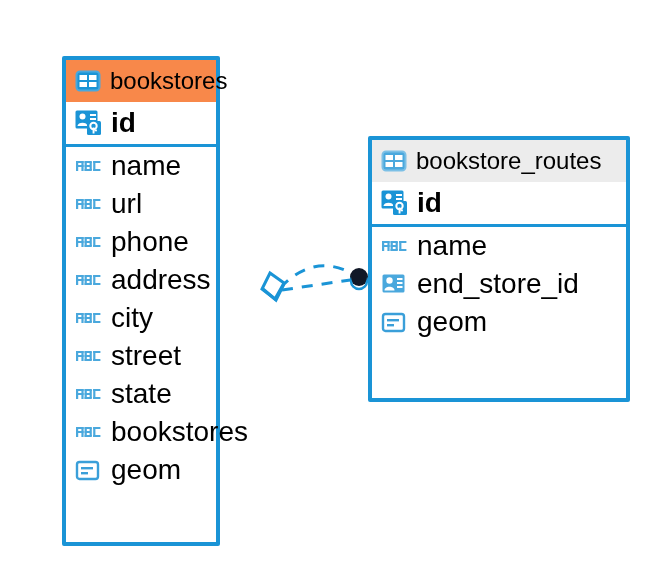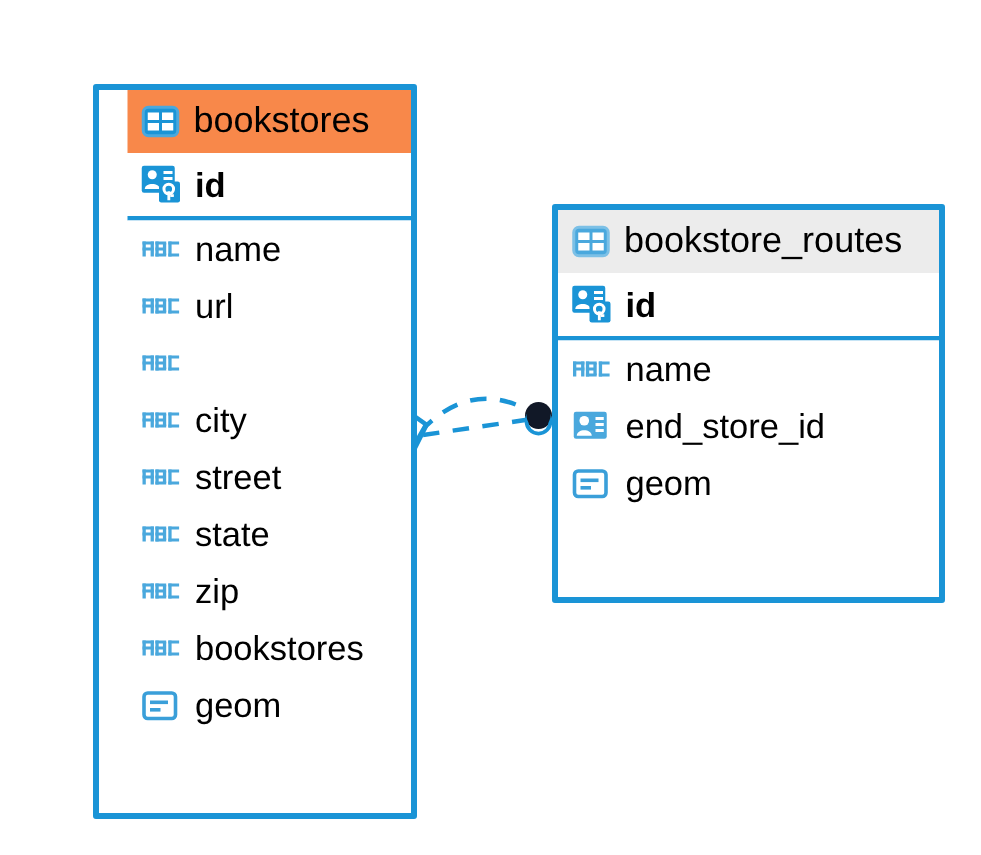--- a/index.html
+++ b/index.html
@@ -41,21 +41,21 @@
     display:flex;
     align-items:center;
     gap:9px;
     box-sizing:border-box;
     padding:0 8px 0 9px;
     height:38px;
     background:#ffffff;
   }
   .field.pk{height:45px;border-bottom:3px solid #1a94d6;}
   .field-label{
-    font-size:23px;
+    font-size:28px;
     color:#000000;
     line-height:1;
     white-space:nowrap;
   }
   .field.pk .field-label{font-weight:bold;}
 
   .icon{flex:0 0 auto;display:block;}
 
   
   #connector{position:absolute;left:0;top:0;width:654px;height:570px;pointer-events:none;}
@@ -74,21 +74,21 @@
     <g>
       <path d="M 270 273 L 284 283 L 275 299 L 262 289 Z" fill="#ffffff" stroke="#1a94d6" stroke-width="3" stroke-linejoin="miter"></path>
       <path d="M 263 289 L 276 300 L 284 284" fill="none" stroke="#1a94d6" stroke-width="3"></path>
     </g>
 
     <circle cx="359" cy="277" r="9" fill="#111827"></circle>
     <circle cx="359" cy="281" r="8" fill="none" stroke="#1a94d6" stroke-width="2.5"></circle>
     <circle cx="359" cy="277" r="8" fill="#111827"></circle>
   </svg>
 
-  <div class="entity" id="entity-0" style="left:62px; top:56px; width:216px; height:490px;padding-left:19px;">
+  <div class="entity" id="entity-0" style="left:62px; top:56px; width:158px; height:490px;">
 
     <div class="entity-header selected">
       <svg class="icon" width="26" height="22" viewBox="0 0 26 22">
         <rect x="1.5" y="1.5" width="23" height="19" rx="3.5" fill="#1a94d6" stroke="#4aa8dd" stroke-width="2"></rect>
         <rect x="4.5" y="5" width="7.5" height="5" fill="#ffffff"></rect>
         <rect x="14" y="5" width="7.5" height="5" fill="#ffffff"></rect>
         <rect x="4.5" y="12" width="7.5" height="5" fill="#ffffff"></rect>
         <rect x="14" y="12" width="7.5" height="5" fill="#ffffff"></rect>
       </svg>
       <span class="entity-title">bookstores</span>
@@ -161,20 +161,41 @@
             <rect x="9.6" y="8" width="7.2" height="2"></rect>
           <rect x="9.6" y="12" width="6.4" height="2"></rect>
             <rect x="9.6" y="16" width="7.2" height="2"></rect>
           <rect x="14.6" y="9" width="2.2" height="4"></rect>
             <rect x="14.6" y="13" width="2.2" height="4"></rect>
           <rect x="18.2" y="8" width="2.2" height="10"></rect>
             <rect x="18.2" y="8" width="7.2" height="2"></rect>
           <rect x="18.2" y="16" width="7.2" height="2"></rect>
         </g>
       </svg>
+      <span class="field-label">phone</span>
+    </div>
+    <div class="field">
+      <svg class="icon" width="27" height="26" viewBox="0 0 27 26">
+        <g fill="#4aa8dd">
+          <rect x="1" y="8" width="2.2" height="10"></rect>
+            <rect x="6.4" y="8" width="2.2" height="10"></rect>
+          <rect x="1" y="8" width="7.6" height="2"></rect>
+            <rect x="1" y="12" width="7.6" height="2"></rect>
+          <rect x="9.6" y="8" width="2.2" height="10"></rect>
+            <rect x="9.6" y="8" width="7.2" height="2"></rect>
+          <rect x="9.6" y="12" width="6.4" height="2"></rect>
+            <rect x="9.6" y="16" width="7.2" height="2"></rect>
+          <rect x="14.6" y="9" width="2.2" height="4"></rect>
+            <rect x="14.6" y="13" width="2.2" height="4"></rect>
+          <rect x="18.2" y="8" width="2.2" height="10"></rect>
+            <rect x="18.2" y="8" width="7.2" height="2"></rect>
+          <rect x="18.2" y="16" width="7.2" height="2"></rect>
+        </g>
+      </svg>
+      <span class="field-label">address</span>
     </div>
     <div class="field">
       <svg class="icon" width="27" height="26" viewBox="0 0 27 26">
         <g fill="#4aa8dd">
           <rect x="1" y="8" width="2.2" height="10"></rect>
             <rect x="6.4" y="8" width="2.2" height="10"></rect>
           <rect x="1" y="8" width="7.6" height="2"></rect>
             <rect x="1" y="12" width="7.6" height="2"></rect>
           <rect x="9.6" y="8" width="2.2" height="10"></rect>
             <rect x="9.6" y="8" width="7.2" height="2"></rect>
@@ -221,40 +242,20 @@
           <rect x="9.6" y="12" width="6.4" height="2"></rect>
             <rect x="9.6" y="16" width="7.2" height="2"></rect>
           <rect x="14.6" y="9" width="2.2" height="4"></rect>
             <rect x="14.6" y="13" width="2.2" height="4"></rect>
           <rect x="18.2" y="8" width="2.2" height="10"></rect>
             <rect x="18.2" y="8" width="7.2" height="2"></rect>
           <rect x="18.2" y="16" width="7.2" height="2"></rect>
         </g>
       </svg>
       <span class="field-label">state</span>
-    </div>
-    <div class="field">
-      <svg class="icon" width="27" height="26" viewBox="0 0 27 26">
-        <g fill="#4aa8dd">
-          <rect x="1" y="8" width="2.2" height="10"></rect>
-            <rect x="6.4" y="8" width="2.2" height="10"></rect>
-          <rect x="1" y="8" width="7.6" height="2"></rect>
-            <rect x="1" y="12" width="7.6" height="2"></rect>
-          <rect x="9.6" y="8" width="2.2" height="10"></rect>
-            <rect x="9.6" y="8" width="7.2" height="2"></rect>
-          <rect x="9.6" y="12" width="6.4" height="2"></rect>
-            <rect x="9.6" y="16" width="7.2" height="2"></rect>
-          <rect x="14.6" y="9" width="2.2" height="4"></rect>
-            <rect x="14.6" y="13" width="2.2" height="4"></rect>
-          <rect x="18.2" y="8" width="2.2" height="10"></rect>
-            <rect x="18.2" y="8" width="7.2" height="2"></rect>
-          <rect x="18.2" y="16" width="7.2" height="2"></rect>
-        </g>
-      </svg>
-      <span class="field-label">zip</span>
     </div>
     <div class="field">
       <svg class="icon" width="27" height="26" viewBox="0 0 27 26">
         <g fill="#4aa8dd">
           <rect x="1" y="8" width="2.2" height="10"></rect>
             <rect x="6.4" y="8" width="2.2" height="10"></rect>
           <rect x="1" y="8" width="7.6" height="2"></rect>
             <rect x="1" y="12" width="7.6" height="2"></rect>
           <rect x="9.6" y="8" width="2.2" height="10"></rect>
             <rect x="9.6" y="8" width="7.2" height="2"></rect>

